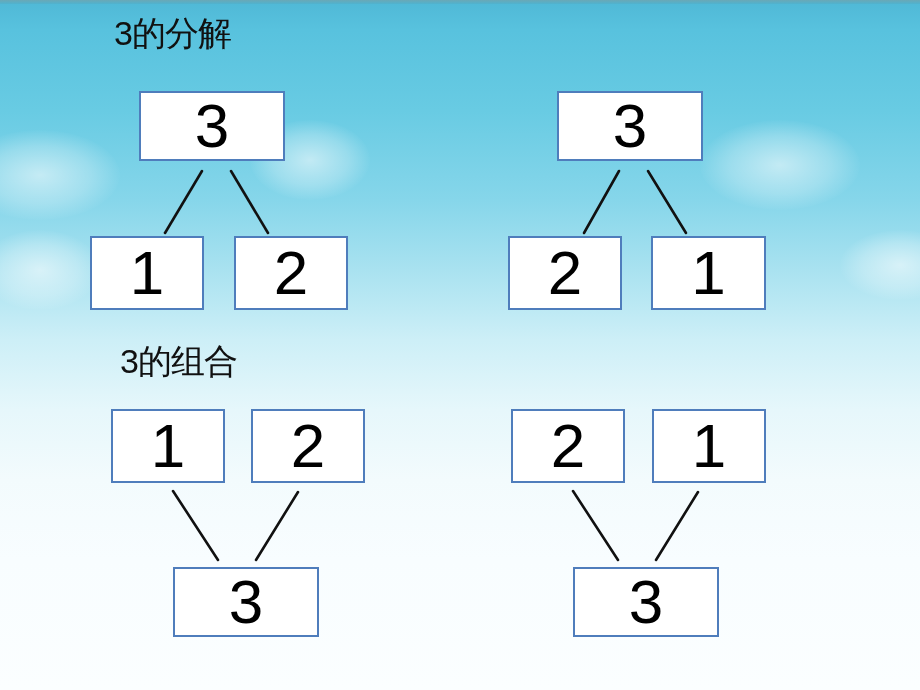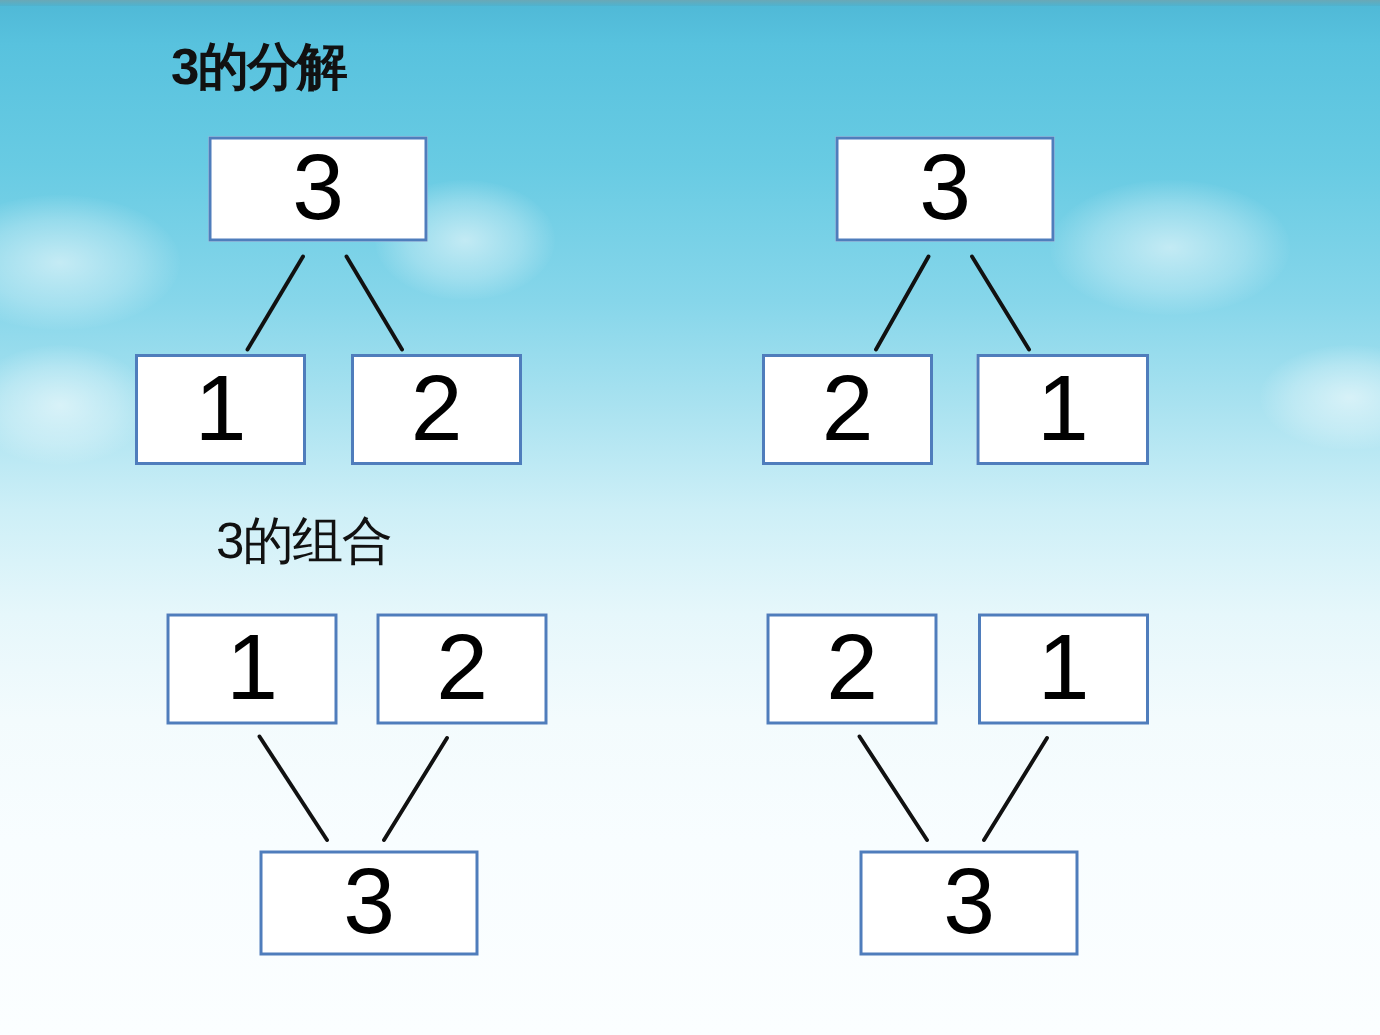--- a/index.html
+++ b/index.html
@@ -46,31 +46,31 @@
     <line x1="231" y1="171" x2="268" y2="233"></line>
     <line x1="619" y1="171" x2="584" y2="233"></line>
     <line x1="648" y1="171" x2="686" y2="233"></line>
     <line x1="173" y1="491" x2="218" y2="560"></line>
     <line x1="298" y1="492" x2="256" y2="560"></line>
     <line x1="573" y1="491" x2="618" y2="560"></line>
     <line x1="698" y1="492" x2="656" y2="560"></line>
   </g>
 </svg>
 
-<div class="heading" style="left:114px;top:28px;font-weight:bold;">3的分解</div>
+<div class="heading" style="left:114px;top:16px;">3的分解</div>
 
 <div class="box" style="left:139px;top:91px;width:146px;height:70px;">3</div>
 <div class="box" style="left:90px;top:236px;width:114px;height:74px;">1</div>
 <div class="box" style="left:234px;top:236px;width:114px;height:74px;">2</div>
 
 <div class="box" style="left:557px;top:91px;width:146px;height:70px;">3</div>
 <div class="box" style="left:508px;top:236px;width:114px;height:74px;">2</div>
 <div class="box" style="left:651px;top:236px;width:115px;height:74px;">1</div>
 
-<div class="heading" style="left:144px;top:344px;">3的组合</div>
+<div class="heading" style="left:120px;top:344px;">3的组合</div>
 
 <div class="box" style="left:111px;top:409px;width:114px;height:74px;">1</div>
 <div class="box" style="left:251px;top:409px;width:114px;height:74px;">2</div>
 <div class="box" style="left:173px;top:567px;width:146px;height:70px;">3</div>
 
 <div class="box" style="left:511px;top:409px;width:114px;height:74px;">2</div>
 <div class="box" style="left:652px;top:409px;width:114px;height:74px;">1</div>
 <div class="box" style="left:573px;top:567px;width:146px;height:70px;">3</div>
 
 </body></html>

